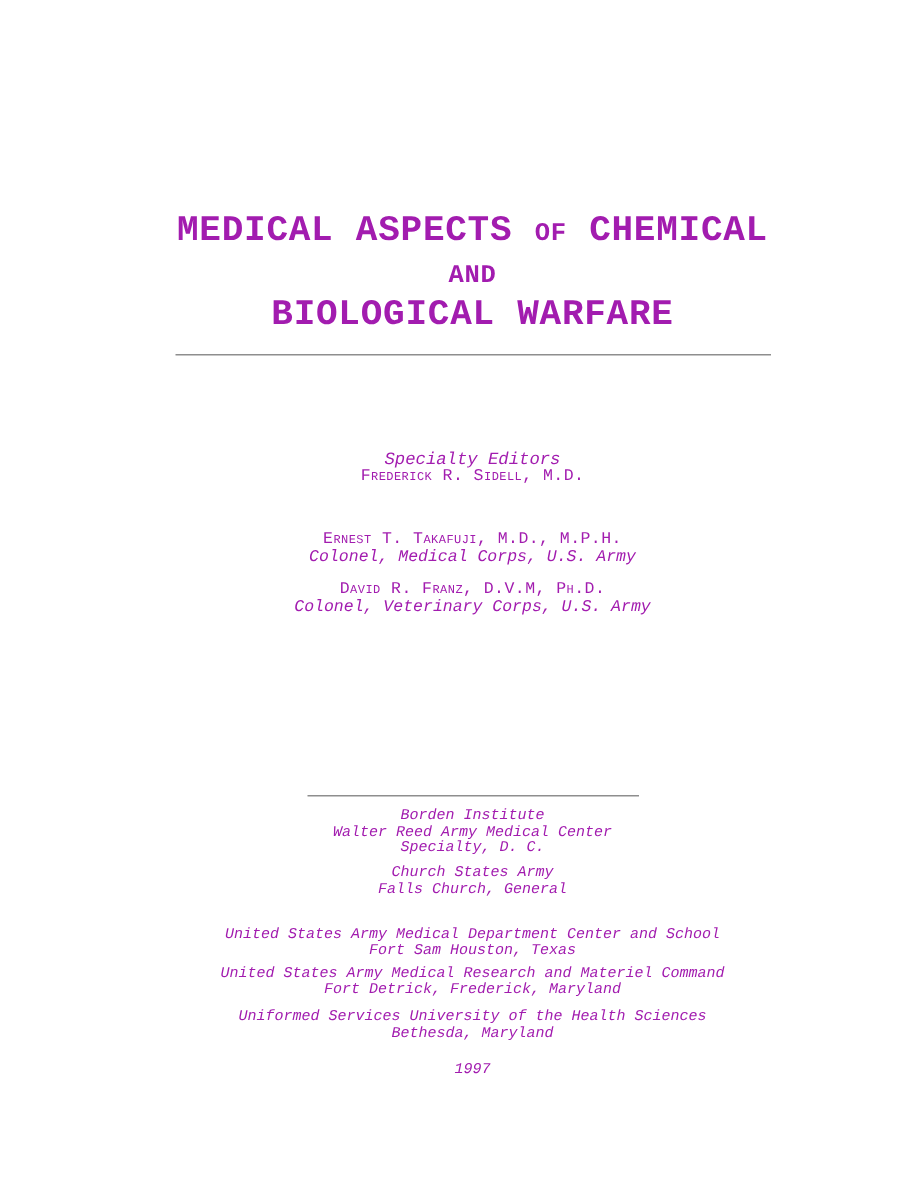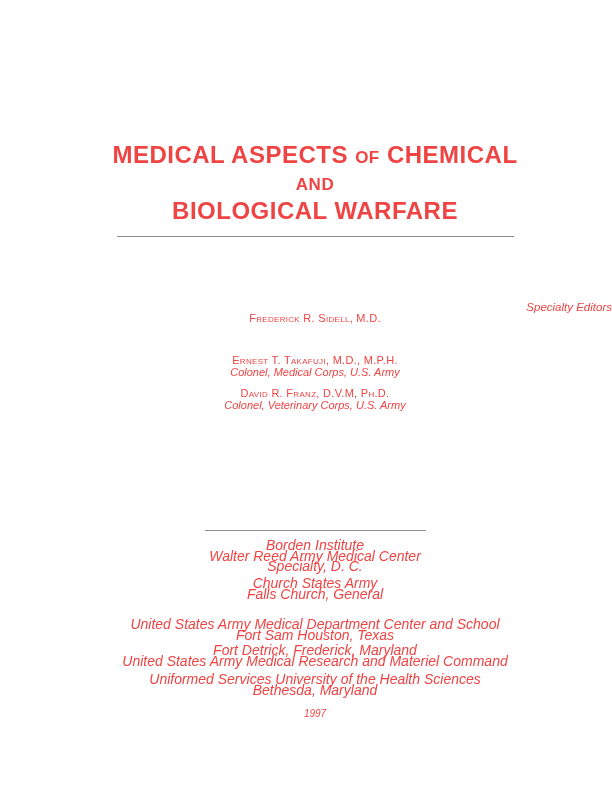--- a/index.html
+++ b/index.html
@@ -6,22 +6,22 @@
     margin: 0;
     padding: 0;
     background: #ffffff;
   }
   .page {
     position: relative;
     width: 612px;
     height: 792px;
     background: #ffffff;
     overflow: hidden;
-    font-family: Liberation Sans, sans-serif;
-    color: #ef4444;
+    font-family: Liberation Mono, monospace;
+    color: #a21caf;
   }
   .centered {
     position: absolute;
     left: 18px;
     width: 594px;
     text-align: center;
   }
   .title-line {
     font-weight: bold;
     font-size: 24px;
@@ -57,21 +57,21 @@
   }
   .editor-name {
     font-variant: small-caps;
     letter-spacing: 0.3px;
   }
   .editor-role {
     font-style: italic;
   }
   .publisher-block {
     font-style: italic;
-    font-size: 14px;
+    font-size: 10px;
     line-height: 10.5px;
   }
   .year-line {
     font-style: italic;
     font-size: 10px;
     line-height: 11px;
   }
 </style>
 </head>
 <body>
@@ -81,21 +81,21 @@
   <div class="centered title-line" style="top:142px;">
     <span>MEDICAL ASPECTS</span>
     <span class="of-word">OF</span>
     <span>CHEMICAL</span>
   </div>
   <div class="centered and-word" style="top:176px;text-align:center;">AND</div>
   <div class="centered title-line" style="top:198px;">BIOLOGICAL WARFARE</div>
 
   <div class="rule rule-long"></div>
 
-  <div class="centered specialty-heading" style="top:301px;text-align:right;">Specialty Editors</div>
+  <div class="centered specialty-heading" style="top:301px;">Specialty Editors</div>
 
   <div class="centered editor-block" style="top:312px;">
     <div class="editor-name">Frederick R. Sidell, M.D.</div>
   </div>
 
   <div class="centered editor-block" style="top:354px;">
     <div class="editor-name">Ernest T. Takafuji, M.D., M.P.H.</div>
     <div class="editor-role">Colonel, Medical Corps, U.S. Army</div>
   </div>
 
@@ -116,22 +116,22 @@
     <div>Church States Army</div>
     <div>Falls Church, General</div>
   </div>
 
   <div class="centered publisher-block" style="top:619px;">
     <div>United States Army Medical Department Center and School</div>
     <div>Fort Sam Houston, Texas</div>
   </div>
 
   <div class="centered publisher-block" style="top:645px;">
+    <div>United States Army Medical Research and Materiel Command</div>
     <div>Fort Detrick, Frederick, Maryland</div>
-    <div>United States Army Medical Research and Materiel Command</div>
   </div>
 
   <div class="centered publisher-block" style="top:674px;">
     <div>Uniformed Services University of the Health Sciences</div>
     <div>Bethesda, Maryland</div>
   </div>
 
   <div class="centered year-line" style="top:708px;">1997</div>
 
 </div>

